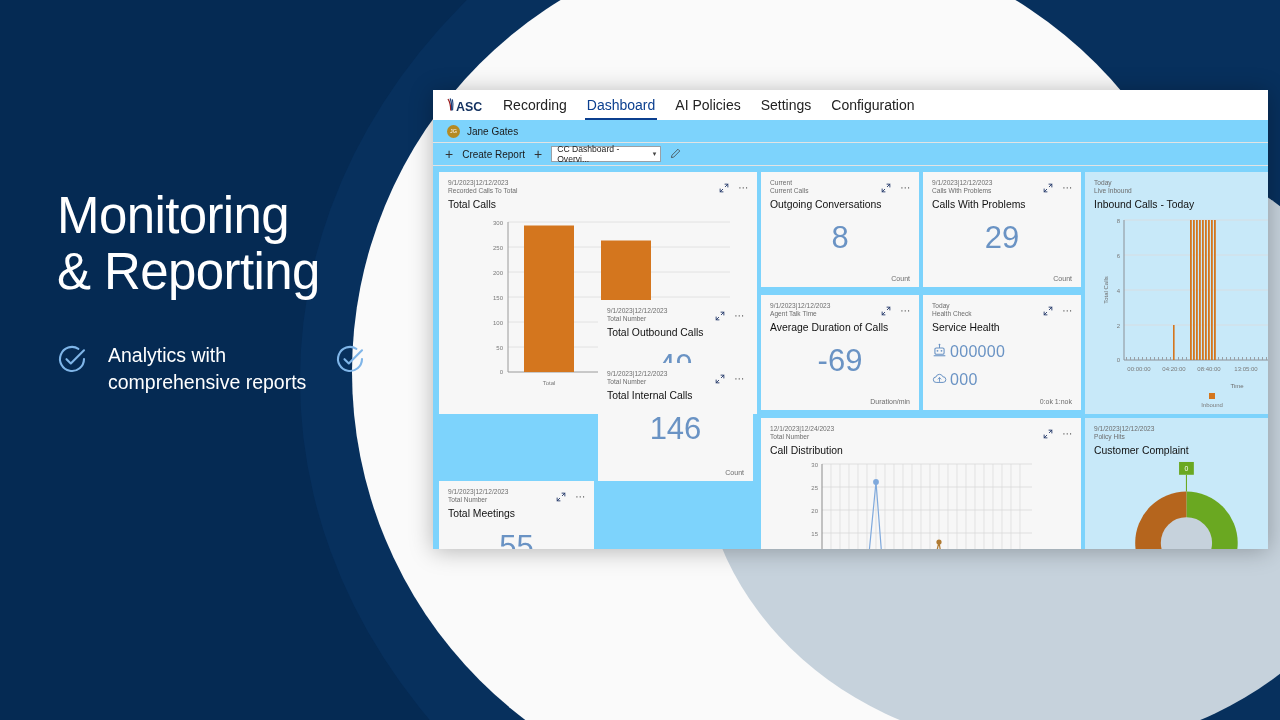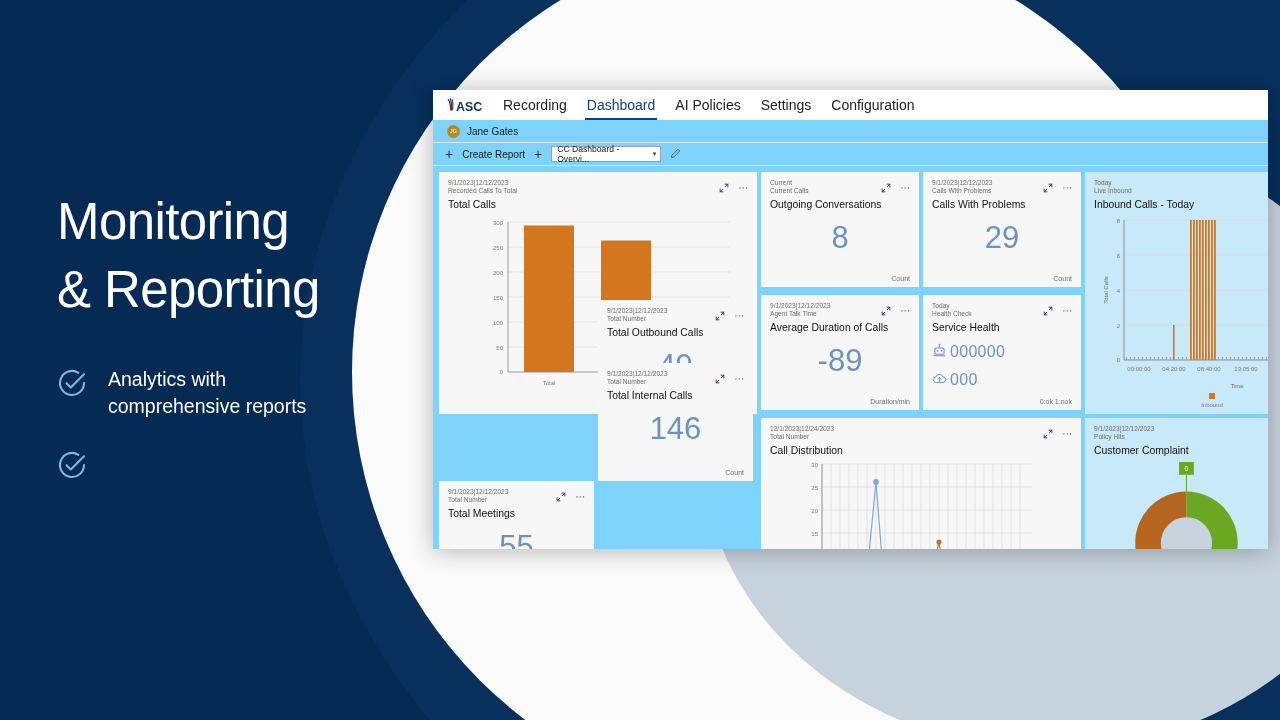--- a/index.html
+++ b/index.html
@@ -35,24 +35,24 @@
   #bg-circle-grey {
     position:absolute;
     left:700px; top:130px;
     width:700px; height:620px;
     border-radius:50%;
     background:#c6d2dc;
   }
   
   #promo { position:absolute; left:57px; top:188px; width:400px; }
   #promo-title {
-    color:#fff; font-size:51px; line-height:68px; font-weight:400;
+    color:#fff; font-size:51px; line-height:56px; font-weight:400;
     letter-spacing:-.6px; white-space:pre-line;
   }
-  #promo-list { margin-top:42px; display:flex; flex-direction:column; gap:29px; }
+  #promo-list { margin-top:42px; display:flex; flex-direction:row; gap:29px; }
   .promo-item { display:flex; gap:21px; align-items:flex-start; }
   .check-icon { flex:0 0 auto; margin-top:2px; }
   .promo-text {
     color:#fff; font-size:19.5px; line-height:26.5px; font-weight:400;
     white-space:pre-line;
   }
   
   #app {
     position:absolute; left:433px; top:90px;
     width:835px; height:459px;
@@ -354,21 +354,21 @@
     <div class="card kpi-card" style="grid-column:2">
       <div class="card-meta">9/1/2023|12/12/2023</div>
       <div class="card-meta">Agent Talk Time</div>
       <div class="card-title">Average Duration of Calls</div>
       <div class="card-actions">
         <span><svg width="10" height="10" viewBox="0 0 14 14">
               <path d="M8.4 1.6h4v4M12.4 1.6L8.8 5.2M5.6 12.4h-4v-4M1.6 12.4l3.6-3.6" fill="none" stroke="#263a6b" stroke-width="1.3" stroke-linecap="round"></path>
             </svg></span>
         <span class="dots">⋯</span>
       </div>
-      <div class="kpi-value">-89</div>
+      <div class="kpi-value">-69</div>
       <div class="card-unit">Duration/min</div>
     </div>
 
     <div class="card kpi-card">
       <div class="card-meta">Today</div>
       <div class="card-meta">Health Check</div>
       <div class="card-title">Service Health</div>
       <div class="card-actions">
         <span><svg width="10" height="10" viewBox="0 0 14 14">
               <path d="M8.4 1.6h4v4M12.4 1.6L8.8 5.2M5.6 12.4h-4v-4M1.6 12.4l3.6-3.6" fill="none" stroke="#263a6b" stroke-width="1.3" stroke-linecap="round"></path>

